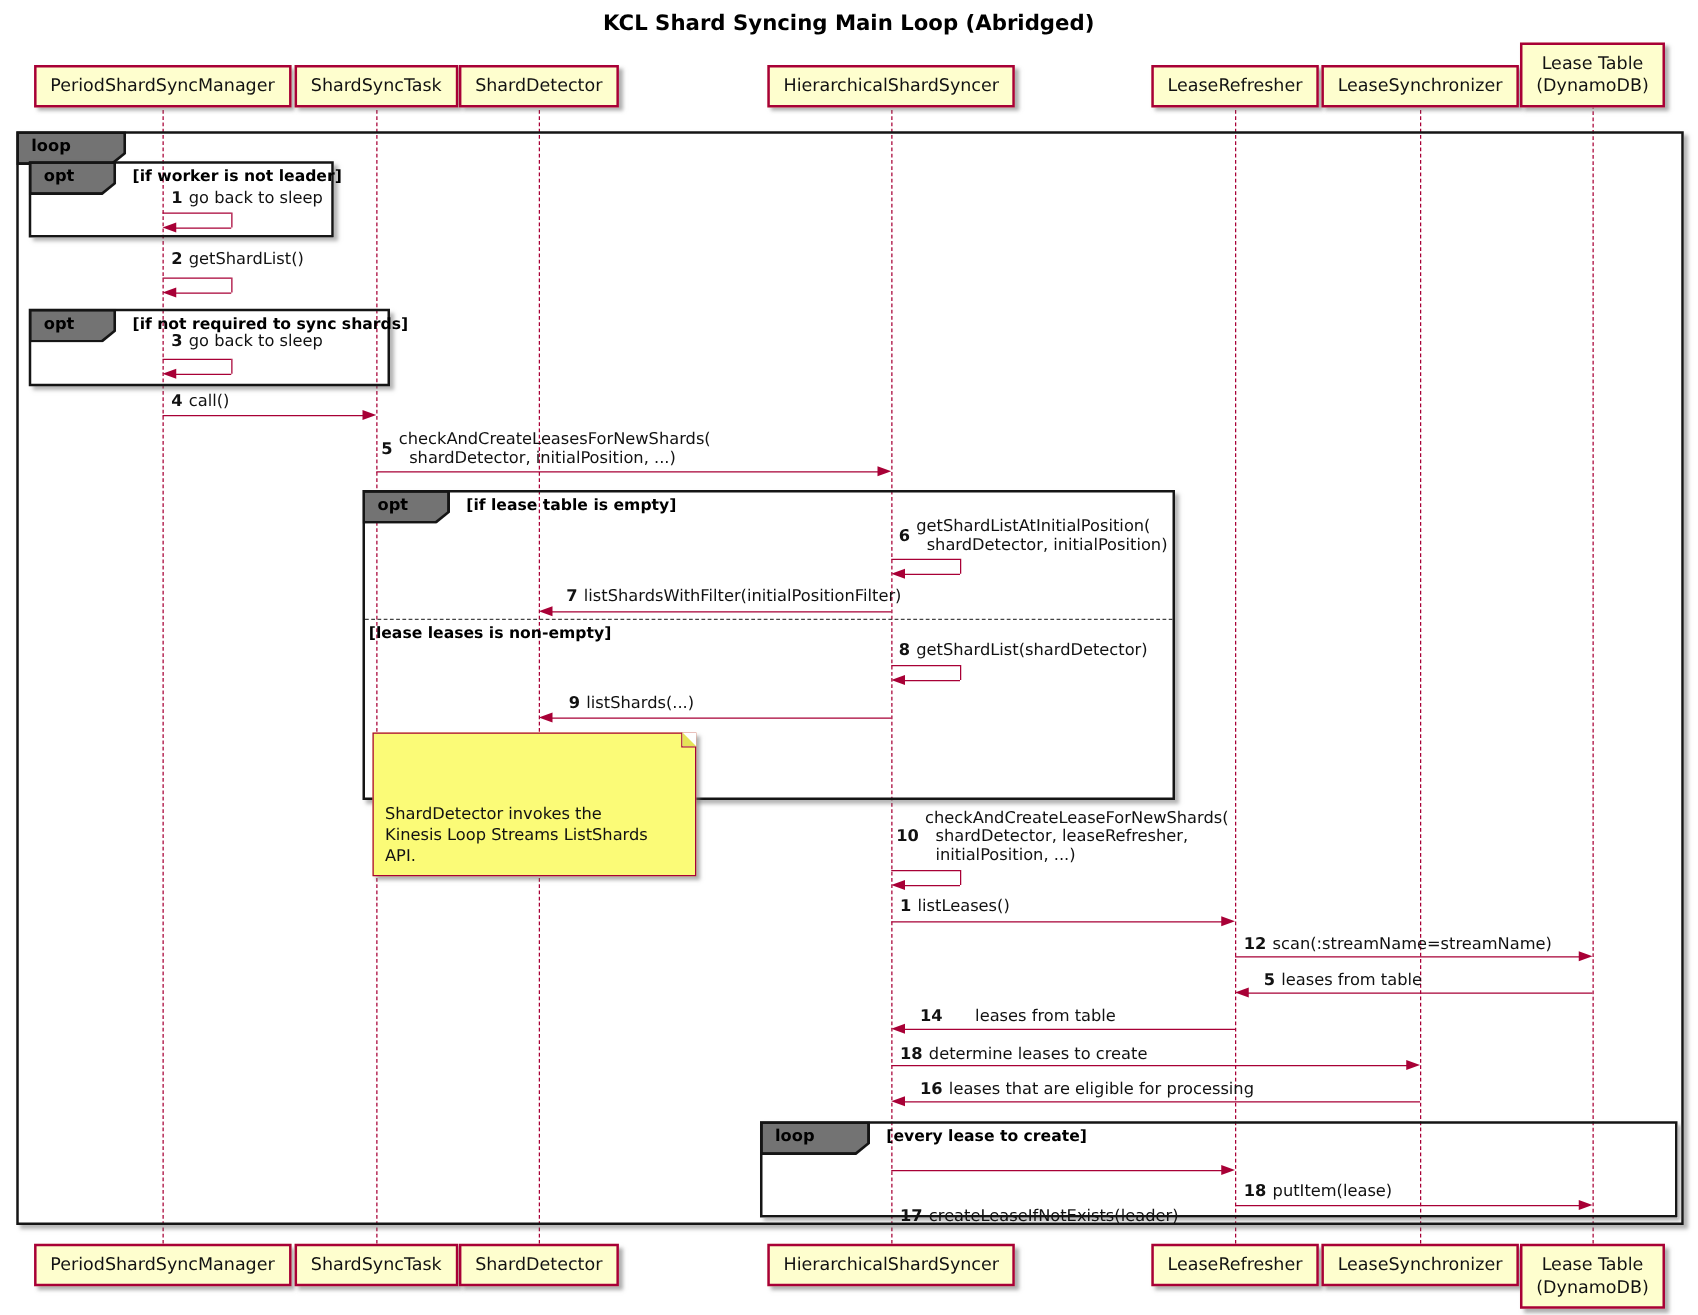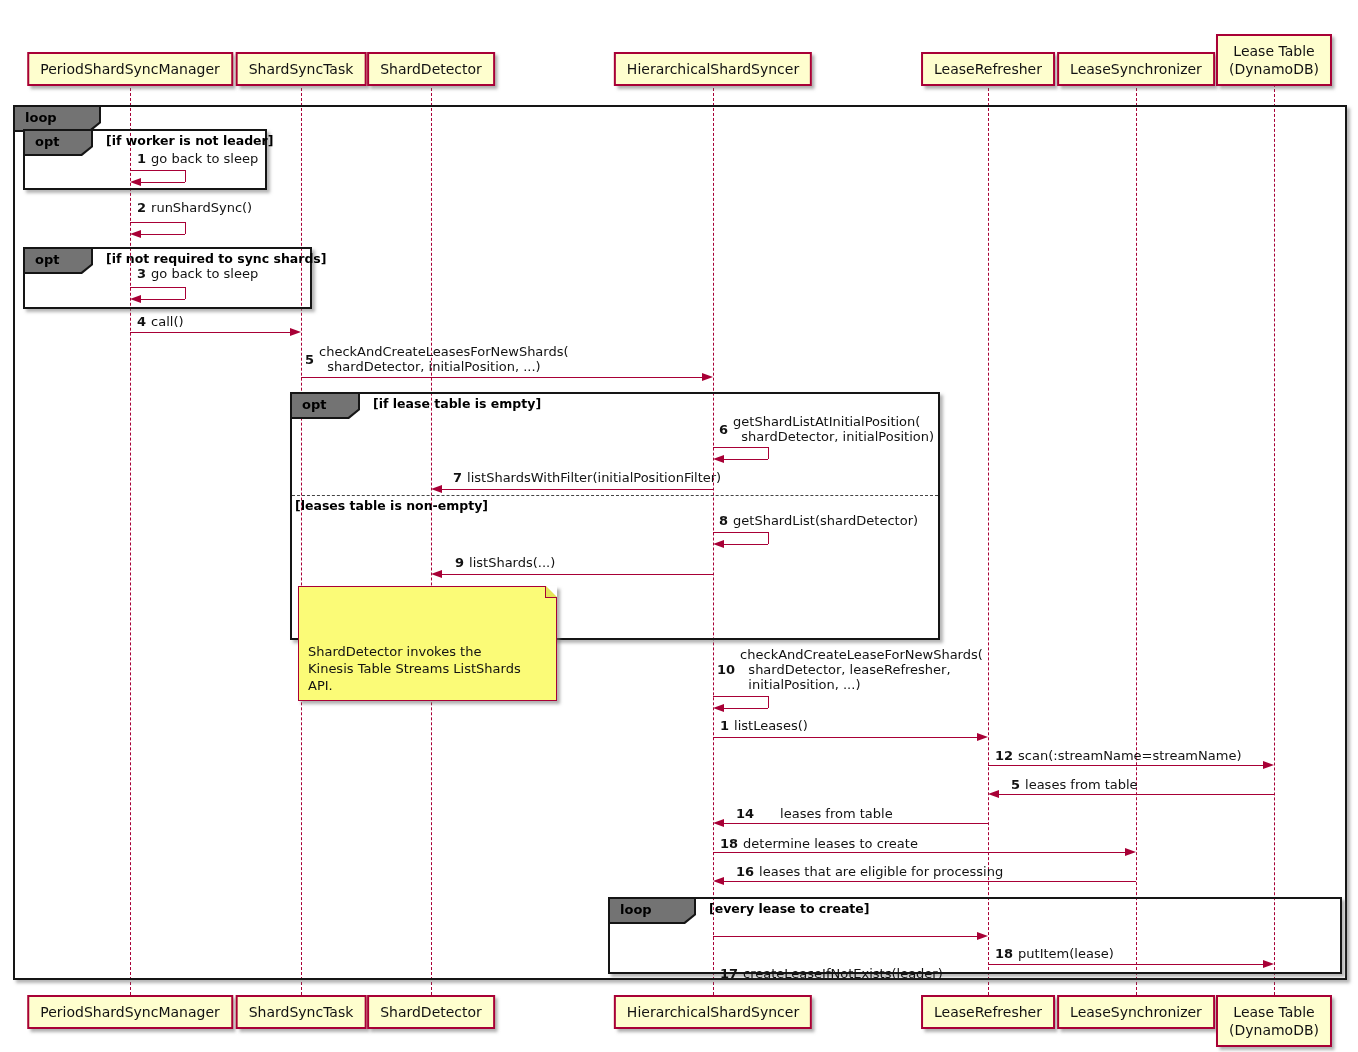--- a/index.html
+++ b/index.html
@@ -68,20 +68,21 @@
   .note-fold-line{
     position:absolute; top:-1px; right:-1px; width:0; height:0;
     border-left:12px solid #A80036; border-top:12px solid transparent; z-index:3;
   }
 </style>
 </head>
 <body>
 
 <div id="canvas">
 
+  <div class="title">KCL Shard Syncing Main Loop (Abridged)</div>
 
   <div class="lifeline" style="left:130px;top:88px;height:907px;"></div>
   <div class="lifeline" style="left:301px;top:88px;height:907px;"></div>
   <div class="lifeline" style="left:431px;top:88px;height:907px;"></div>
   <div class="lifeline" style="left:713px;top:88px;height:907px;"></div>
   <div class="lifeline" style="left:988px;top:88px;height:907px;"></div>
   <div class="lifeline" style="left:1136px;top:88px;height:907px;"></div>
   <div class="lifeline" style="left:1274px;top:84px;height:911px;"></div>
 
   <div class="participant" style="left:130px;top:52px;">PeriodShardSyncManager</div>
@@ -129,21 +130,21 @@
   </div>
 
   <div class="frame" style="left:290px;top:392px;width:646px;height:244px;">
     <div class="frame-header">
       <div class="ptab" style="min-width:66px;">
         <div class="ptab-in">opt</div>
       </div>
       <span class="cond">[if lease table is empty]</span>
     </div>
     <div class="divider" style="top:101px;"></div>
-    <div class="else-label" style="left:3px;top:104px;">[leases table is non-empty]</div>
+    <div class="else-label" style="left:3px;top:104px;">[lease leases is non-empty]</div>
   </div>
 
   <div class="frame" style="left:608px;top:897px;width:730px;height:73px;">
     <div class="frame-header">
       <div class="ptab" style="min-width:84px;">
         <div class="ptab-in">loop</div>
       </div>
       <span class="cond">[every lease to create]</span>
     </div>
   </div>
@@ -152,21 +153,21 @@
     <span class="num">1</span>
     <span class="mtxt">go back to sleep</span>
   </div>
   <div class="aline" style="left:130px;top:170px;width:55px;"></div>
   <div class="avert" style="left:185px;top:170px;height:12px;"></div>
   <div class="aline" style="left:140px;top:182px;width:45px;"></div>
   <div class="aheadL" style="left:130px;top:178px;"></div>
 
   <div class="msg" style="left:137px;top:200px;">
     <span class="num">2</span>
-    <span class="mtxt">runShardSync()</span>
+    <span class="mtxt">getShardList()</span>
   </div>
   <div class="aline" style="left:130px;top:222px;width:55px;"></div>
   <div class="avert" style="left:185px;top:222px;height:12px;"></div>
   <div class="aline" style="left:140px;top:234px;width:45px;"></div>
   <div class="aheadL" style="left:130px;top:230px;"></div>
 
   <div class="msg" style="left:137px;top:266px;">
     <span class="num">3</span>
     <span class="mtxt">go back to sleep</span>
   </div>
@@ -220,21 +221,21 @@
     <span class="num">9</span>
     <span class="mtxt">listShards(...)</span>
   </div>
   <div class="aline" style="left:441px;top:574px;width:272px;"></div>
   <div class="aheadL" style="left:431px;top:570px;"></div>
 
   <div class="note" style="left:298px;top:586px;width:238px;">
     <div class="note-fold-line"></div>
     <div class="note-fold"></div>
     <span>ShardDetector invokes the
-Kinesis Table Streams ListShards API.</span>
+Kinesis Loop Streams ListShards API.</span>
   </div>
 
   <div class="msg" style="left:717px;top:647px;">
     <span class="num">10</span>
     <span class="mtxt">checkAndCreateLeaseForNewShards(
   shardDetector, leaseRefresher,
   initialPosition, ...)</span>
   </div>
   <div class="aline" style="left:713px;top:696px;width:55px;"></div>
   <div class="avert" style="left:768px;top:696px;height:12px;"></div>

